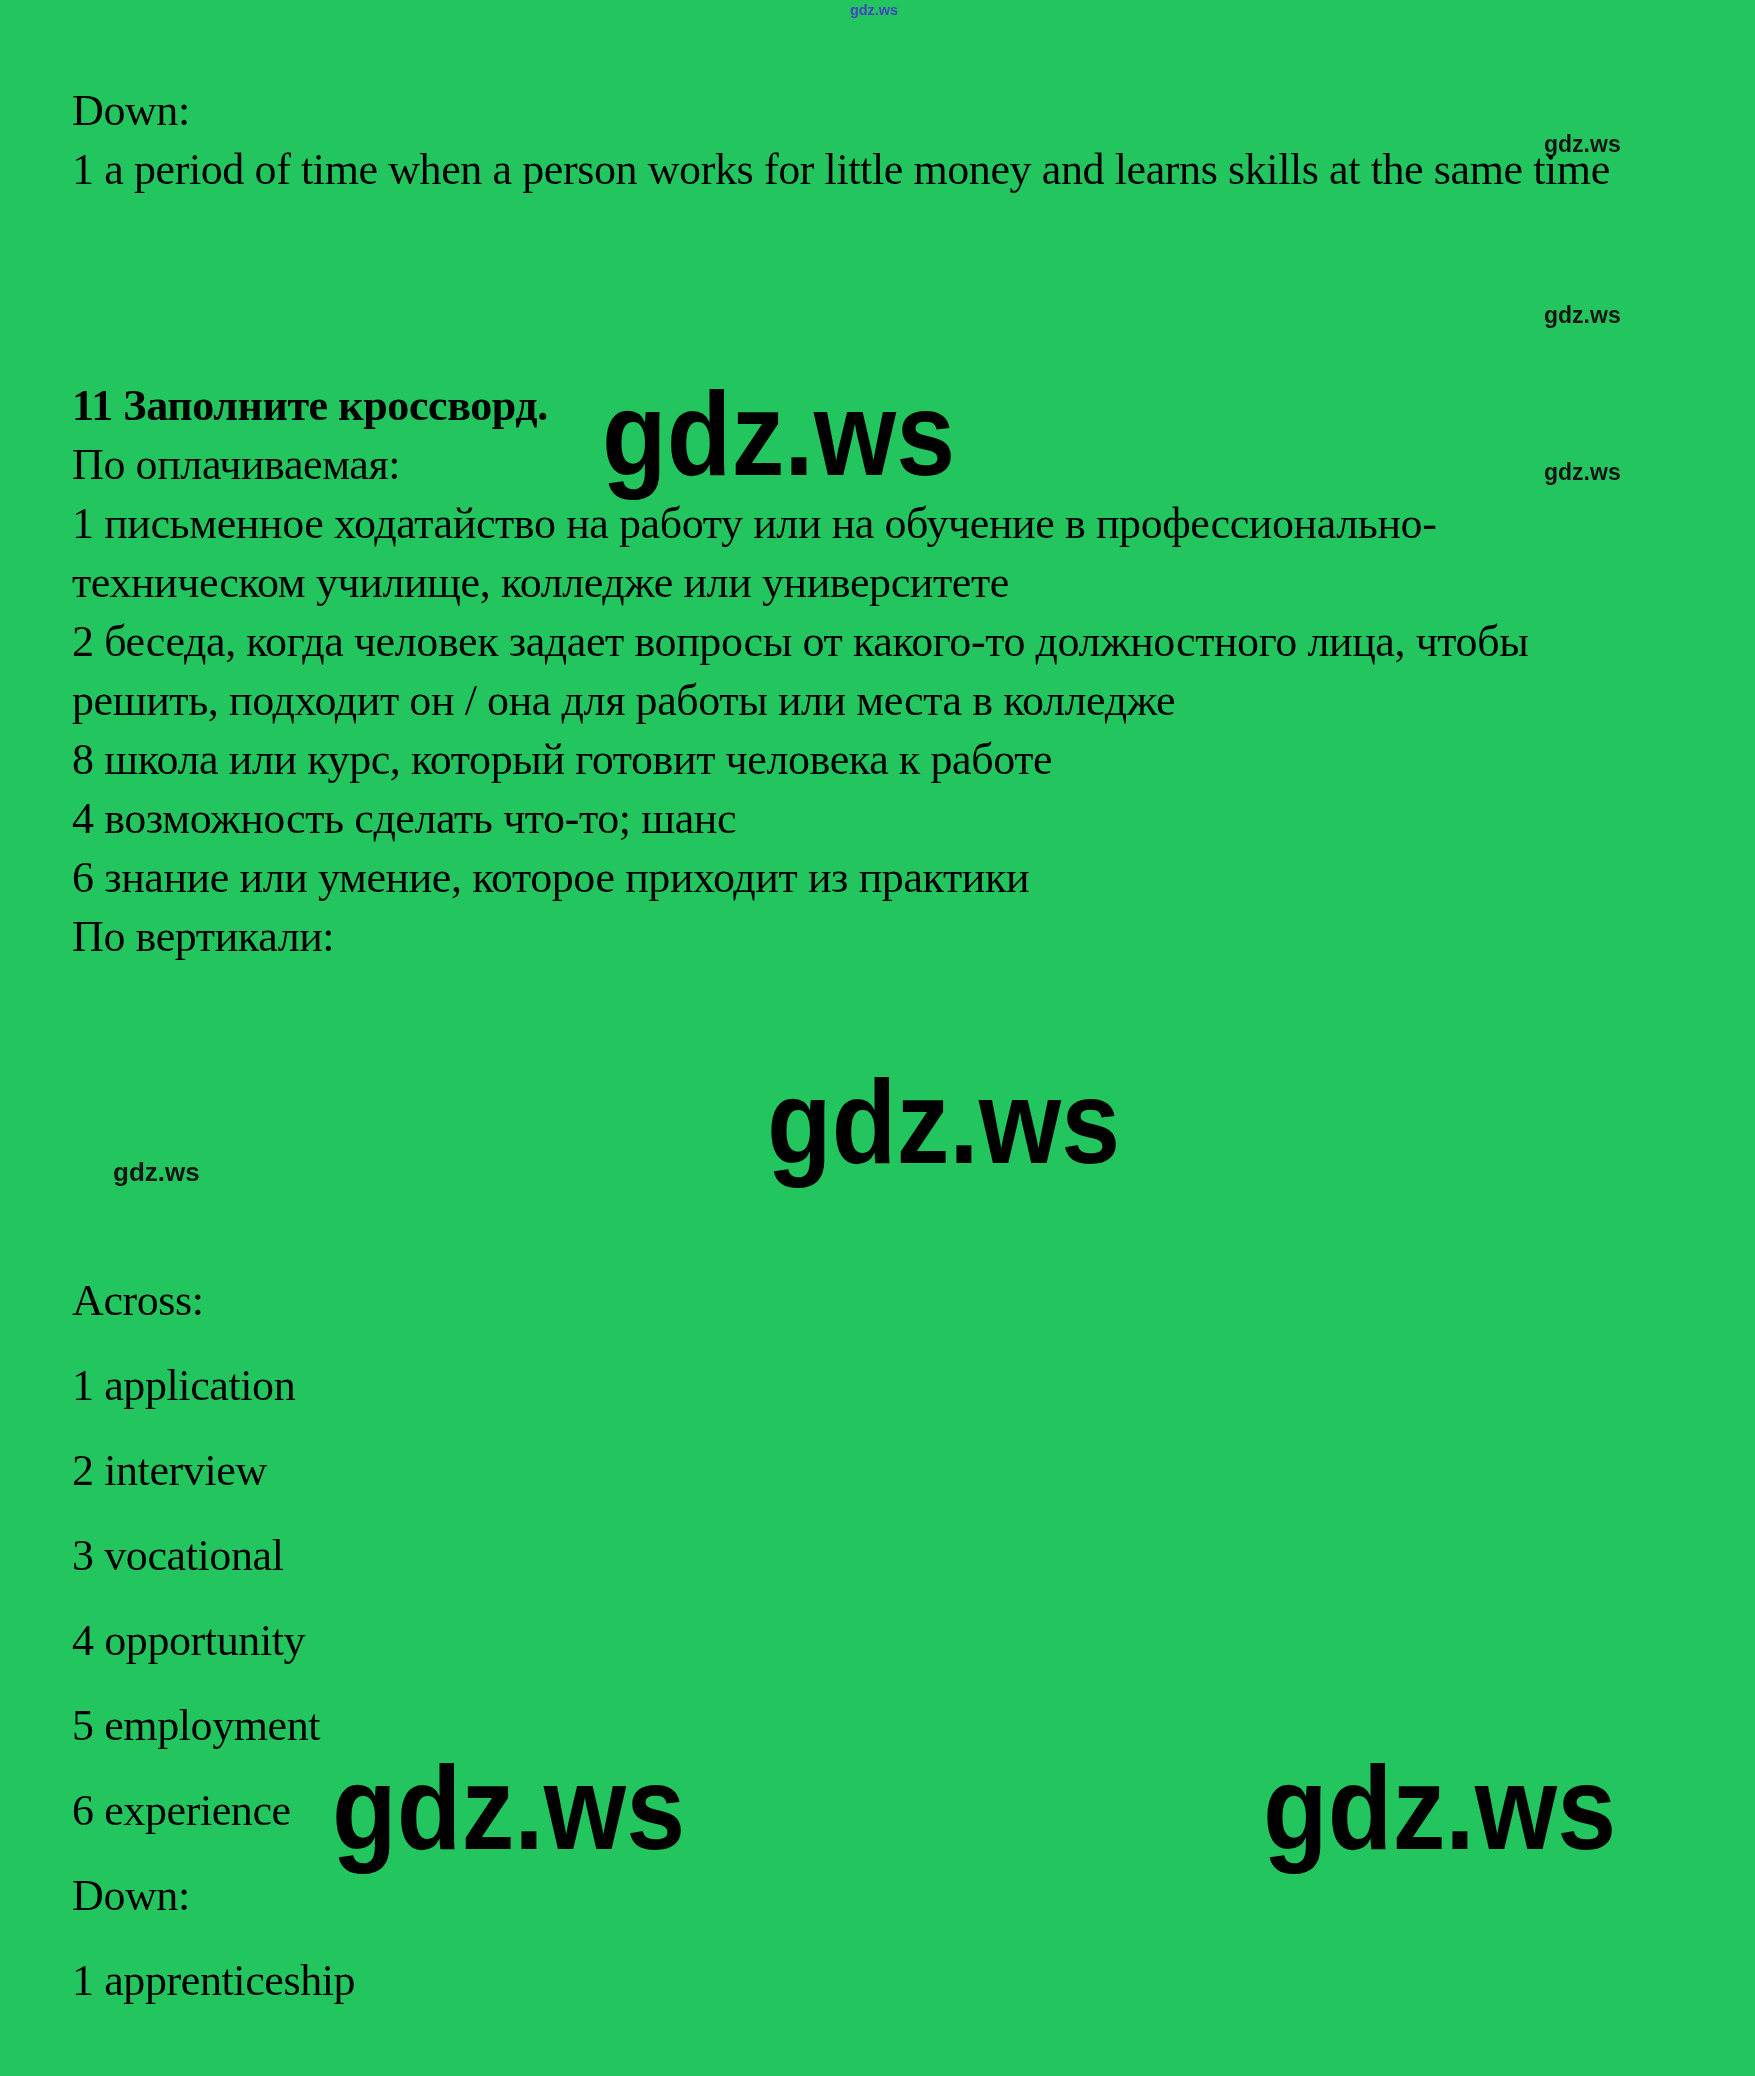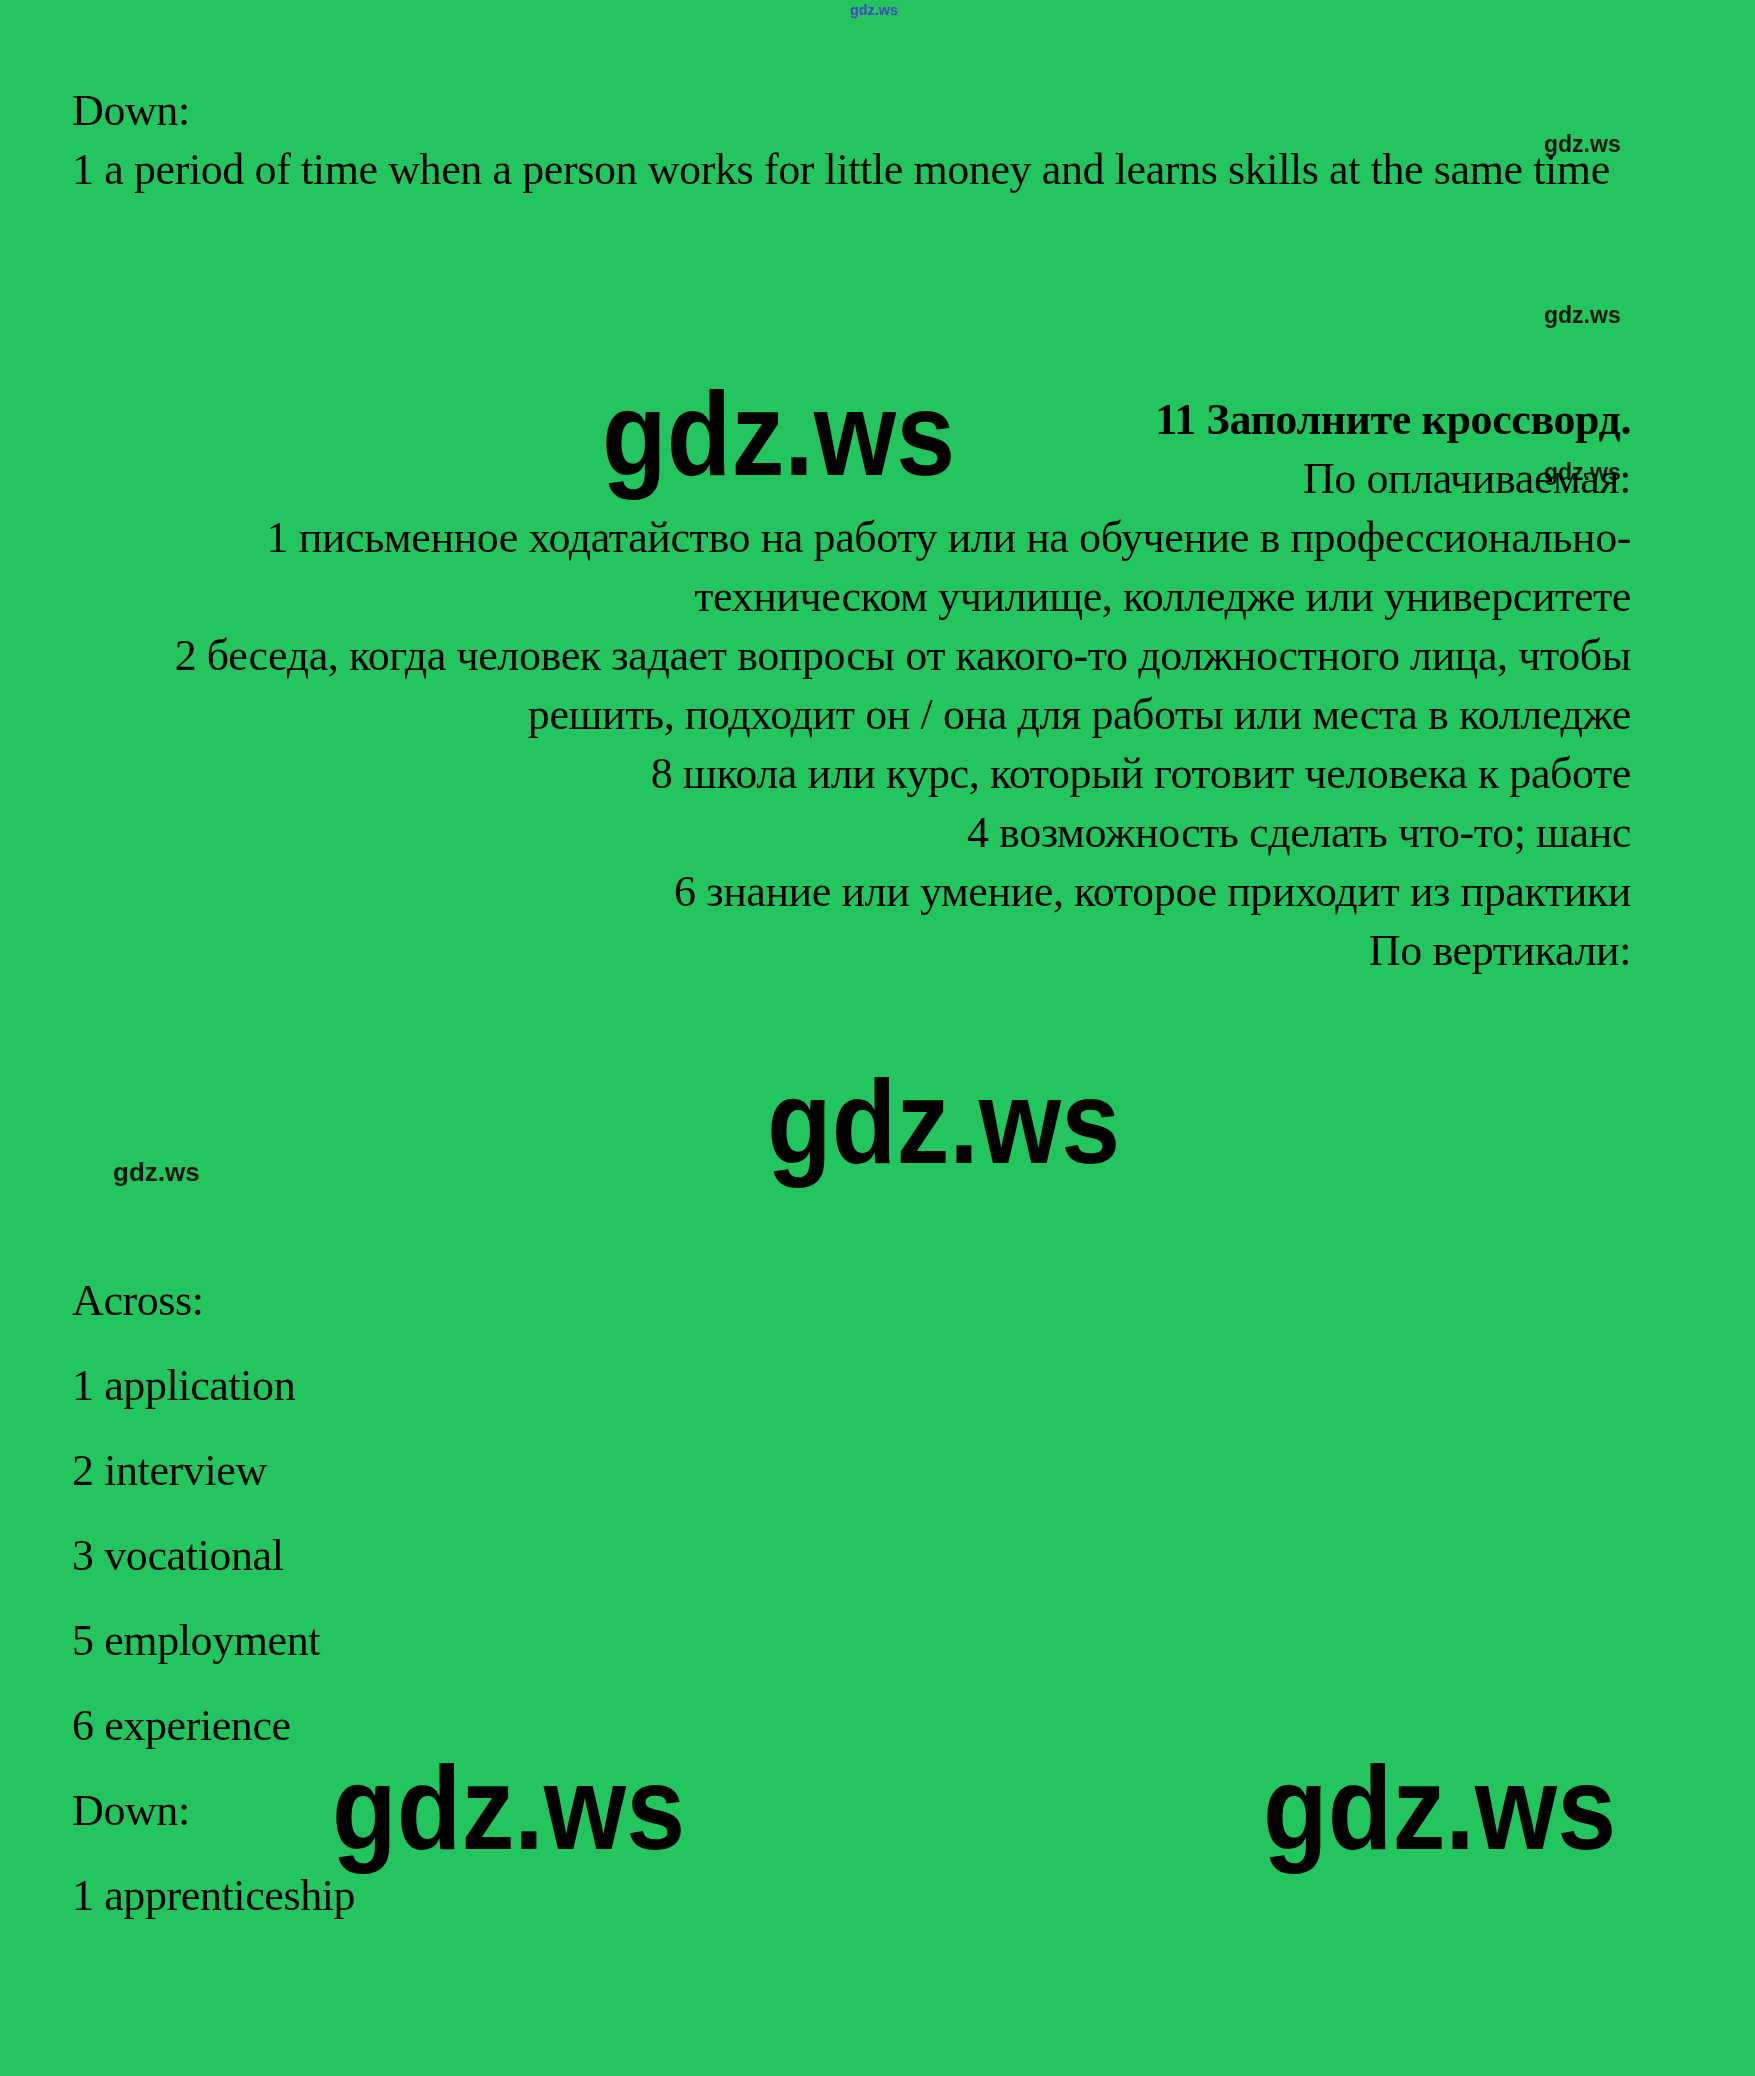--- a/index.html
+++ b/index.html
@@ -65,36 +65,37 @@
   <span class="wm-big" style="left:767px;top:1058px;">gdz.ws</span>
   <span class="wm-small wm-small-left" style="left:113px;top:1158px;">gdz.ws</span>
   <span class="wm-big" style="left:332px;top:1744px;">gdz.ws</span>
   <span class="wm-big" style="left:1263px;top:1744px;">gdz.ws</span>
 
   <div class="textblock" style="top:81px;">
     <div class="tline">Down:</div>
     <div class="tline">1 a period of time when a person works for little money and learns skills at the same time</div>
   </div>
 
-  <div class="textblock" style="top:390px;text-align:right;">
+  <div class="textblock" style="top:376px;">
     <div class="tline bold">11 Заполните кроссворд.</div>
     <div class="tline">По оплачиваемая:</div>
     <div class="tline">1 письменное ходатайство на работу или на обучение в профессионально-техническом училище, колледже или университете</div>
     <div class="tline">2 беседа, когда человек задает вопросы от какого-то должностного лица, чтобы решить, подходит он / она для работы или места в колледже</div>
     <div class="tline">8 школа или курс, который готовит человека к работе</div>
     <div class="tline">4 возможность сделать что-то; шанс</div>
     <div class="tline">6 знание или умение, которое приходит из практики</div>
     <div class="tline">По вертикали:</div>
   </div>
 
   <div class="textblock" style="top:1271px;">
     <div class="ansline">Across:</div>
     <div class="ansline">1 application</div>
     <div class="ansline">2 interview</div>
     <div class="ansline">3 vocational</div>
+    <div class="ansline">4 opportunity</div>
     <div class="ansline">5 employment</div>
     <div class="ansline">6 experience</div>
     <div class="ansline">Down:</div>
     <div class="ansline">1 apprenticeship</div>
   </div>
 
 </div>
 
 
 </body></html>

